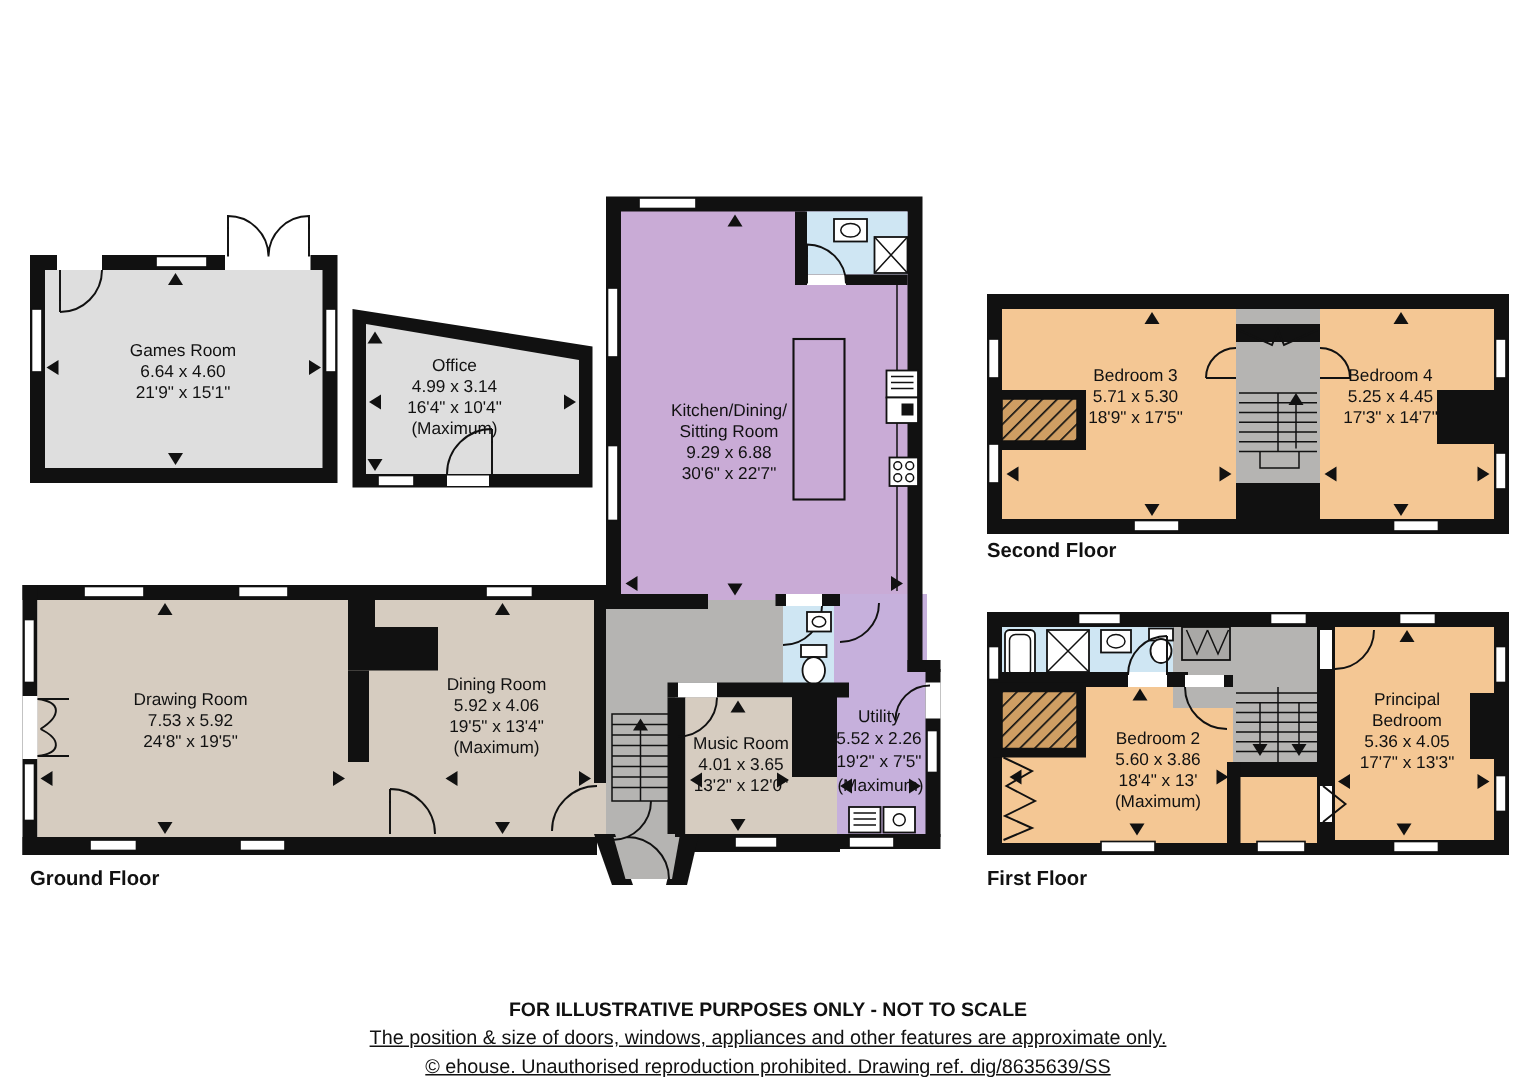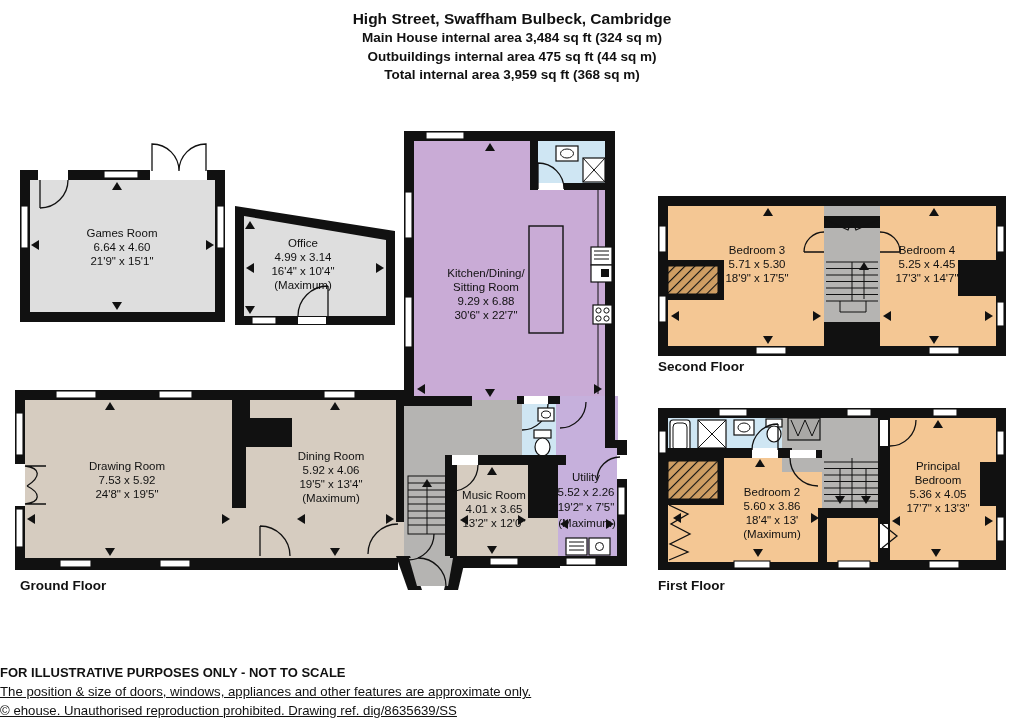--- a/index.html
+++ b/index.html
@@ -1,45 +1,39 @@
 <!DOCTYPE html>
 <html><head>
 <meta charset="utf-8">
 <style>
   html,body{margin:0;padding:0;background:#fff;}
   #page{position:relative;width:1024px;height:724px;background:#fff;overflow:hidden;
         font-family:"Liberation Sans", sans-serif;color:#111;}
   .titleblock{position:absolute;top:9px;left:0;width:100%;text-align:center;}
   .t1{font-size:15.5px;font-weight:bold;line-height:20px;}
   .t2{font-size:13.5px;font-weight:bold;line-height:18.5px;}
-  .footerblock{position:absolute;top:663px;left:0;width:100%;text-align:left;}
+  .footerblock{position:absolute;top:663px;left:0;width:100%;text-align:center;}
   .f1{font-size:13px;font-weight:bold;line-height:19px;}
   .f2{font-size:13.2px;line-height:19px;text-decoration:underline;}
   svg{position:absolute;left:0;top:0;}
   .wall{fill:#111;}
   .gap{fill:#fff;}
   .win{fill:#fff;stroke:#111;stroke-width:1.1;}
   .ln{stroke:#111;stroke-width:1.3;fill:none;}
   .thin{stroke:#111;stroke-width:1;fill:none;}
   .fix{fill:#fff;stroke:#111;stroke-width:1.2;}
   .tick{fill:#111;}
   .rmtxt{font-size:11.5px;fill:#111;text-anchor:middle;}
   .flabel{font-size:13.5px;font-weight:bold;fill:#111;}
 </style>
 </head>
 <body>
 
 <div id="page">
 
-  <div class="titleblock">
-    <div class="t1">High Street, Swaffham Bulbeck, Cambridge</div>
-    <div class="t2">Main House internal area 3,484 sq ft (324 sq m)</div>
-    <div class="t2">Outbuildings internal area 475 sq ft (44 sq m)</div>
-    <div class="t2">Total internal area 3,959 sq ft (368 sq m)</div>
-  </div>
 
   <svg width="1024" height="724" viewBox="0 0 1024 724">
     <defs>
       <pattern id="hatch" width="7" height="7" patternUnits="userSpaceOnUse" patternTransform="rotate(45)">
         <rect width="7" height="7" fill="#cf9e63"></rect>
         <line x1="0" y1="0" x2="0" y2="7" stroke="#111" stroke-width="2.2"></line>
       </pattern>
     </defs>
 
     <g>

